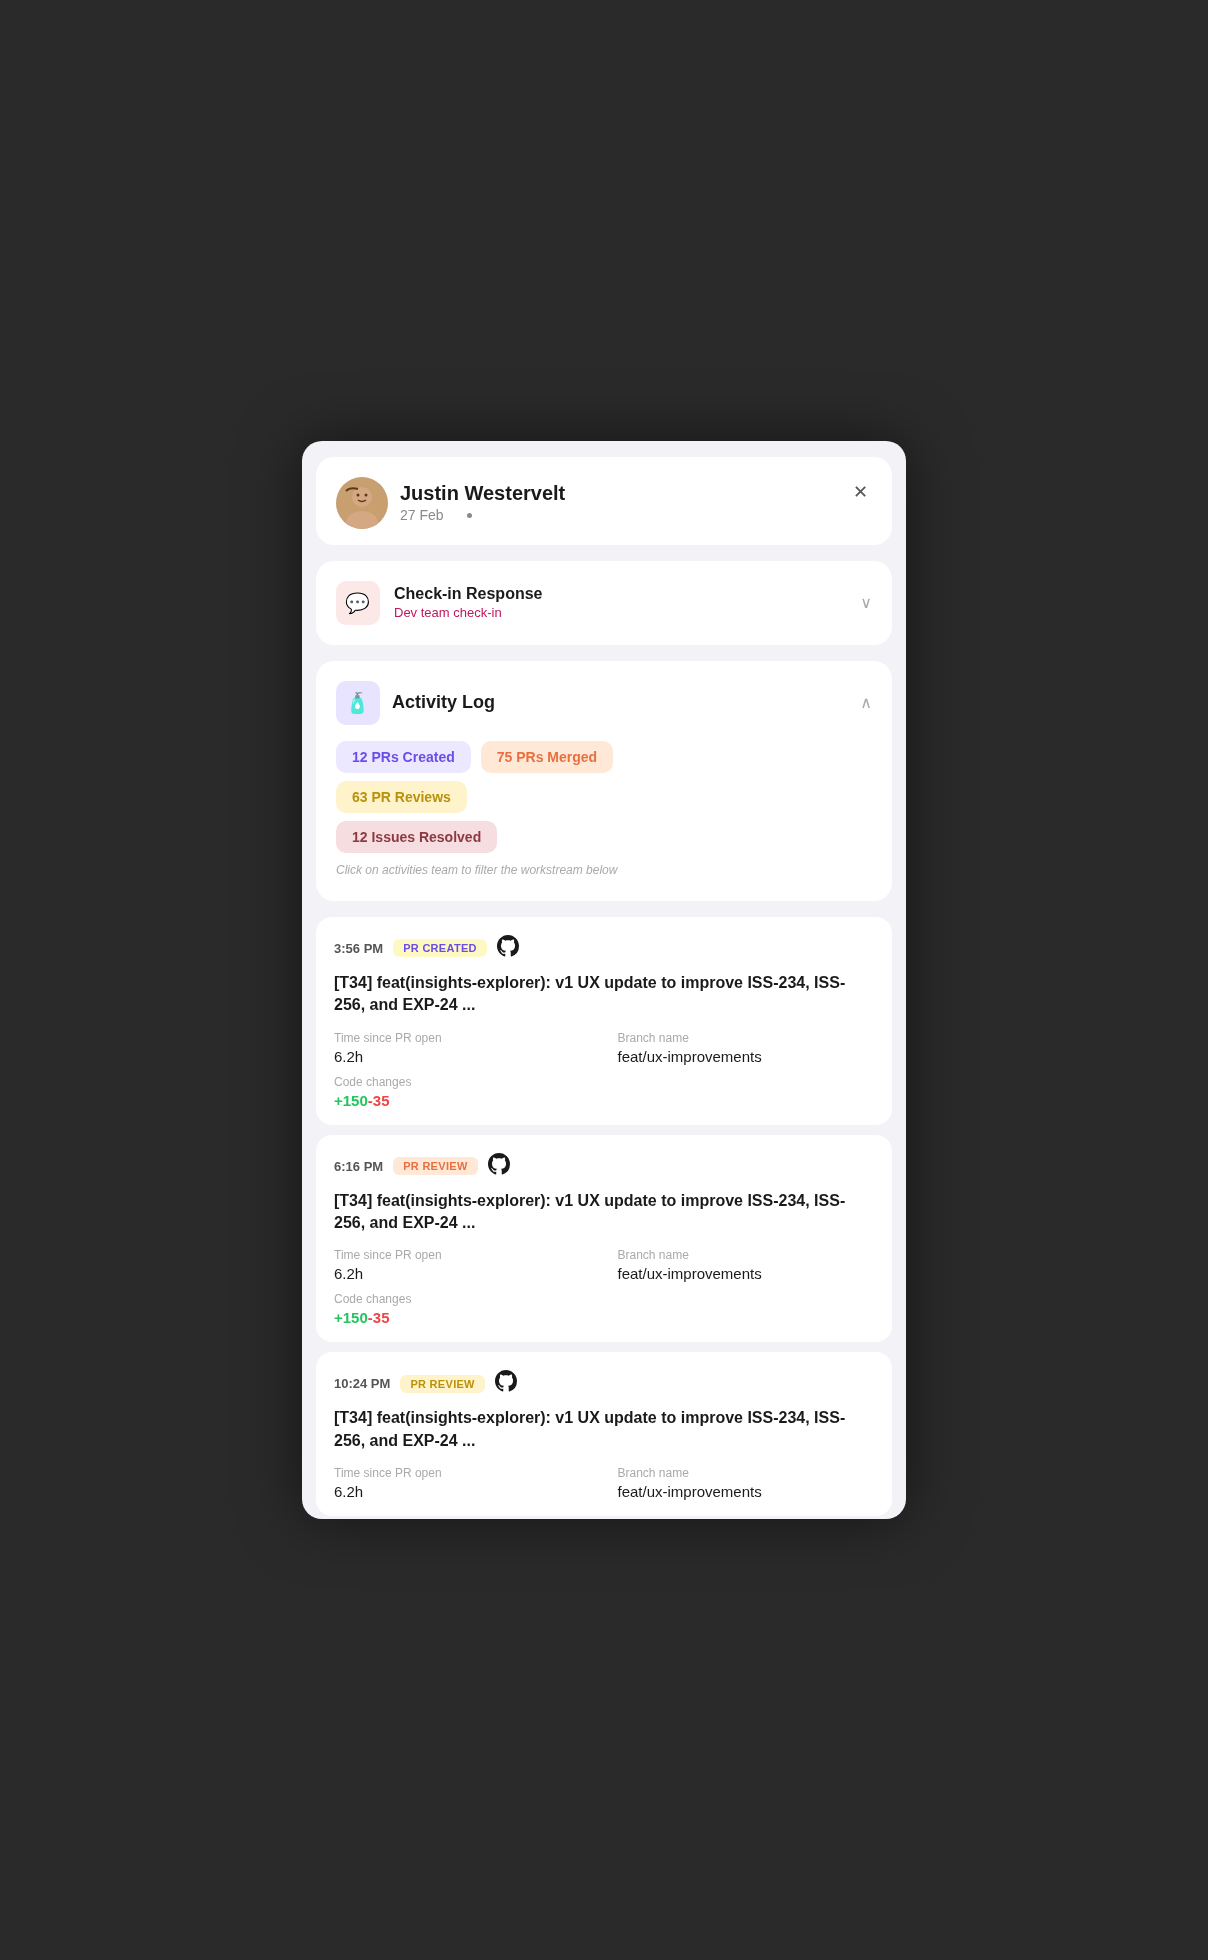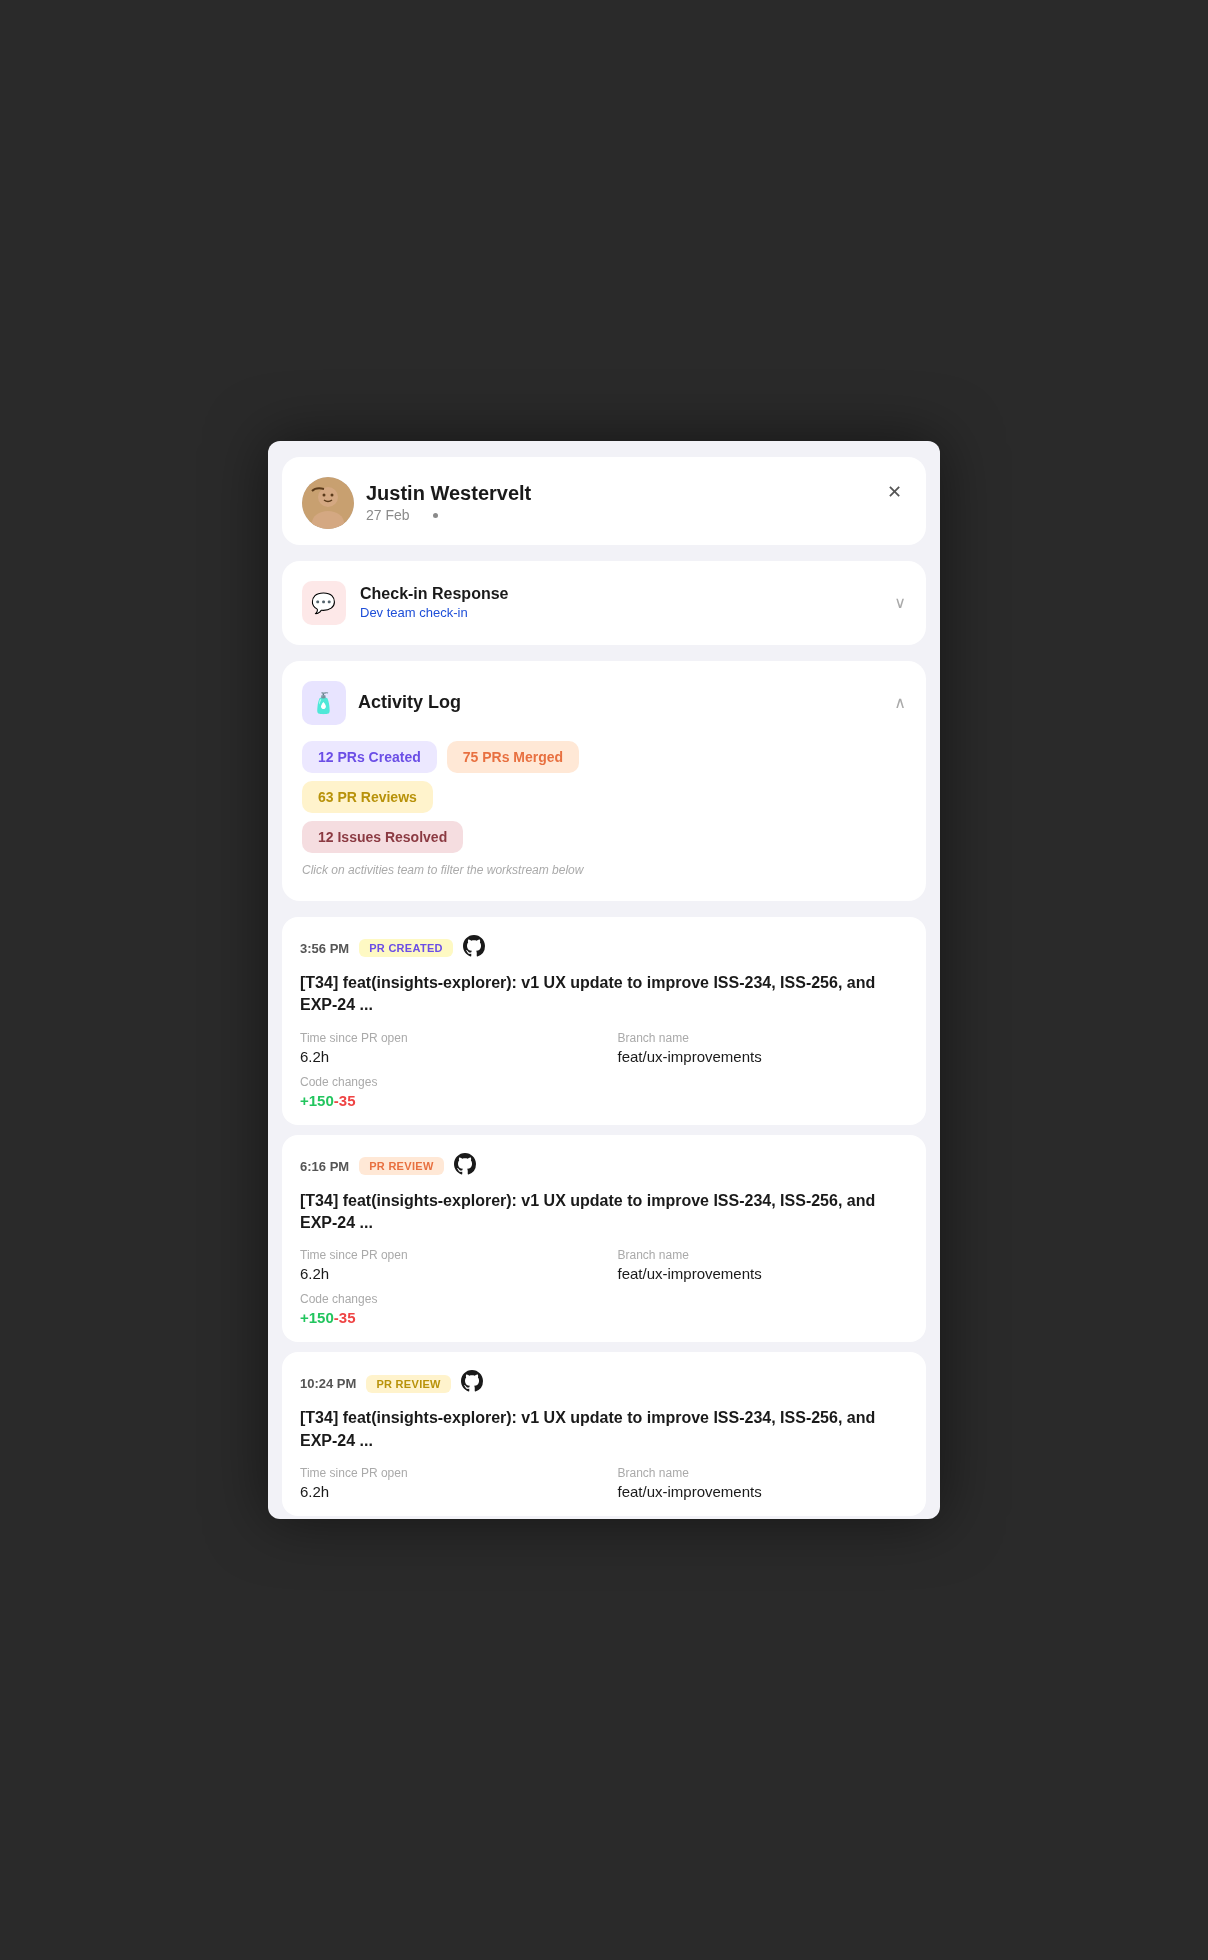--- a/index.html
+++ b/index.html
@@ -5,24 +5,24 @@
     * { box-sizing: border-box; margin: 0; padding: 0; }
     body {
       background: #2a2a2a;
       display: flex;
       justify-content: center;
       align-items: center;
       min-height: 100vh;
       font-family: -apple-system, BlinkMacSystemFont, 'Segoe UI', sans-serif;
     }
     .phone-container {
-      width: 672px;
+      width: 604px;
       min-height: 980px;
       background: #f2f2f7;
-      border-radius: 12px;
+      border-radius: 20px;
       box-shadow: 0 0 60px rgba(0,0,0,0.5);
       overflow: hidden;
       position: relative;
     }
     .card {
       background: #ffffff;
       border-radius: 18px;
       margin: 16px 14px;
       padding: 20px;
     }
@@ -97,21 +97,21 @@
       font-size: 20px;
       color: #e05c5c;
     }
     .checkin-title {
       font-size: 16px;
       font-weight: 600;
       color: #1a1a1a;
     }
     .checkin-sub {
       font-size: 13px;
-      color: #1d4ed8;
+      color: #be185d;
       margin-top: 2px;
     }
     .chevron {
       font-size: 16px;
       color: #aaa;
     }
     
     .activity-header {
       display: flex;
       align-items: center;

